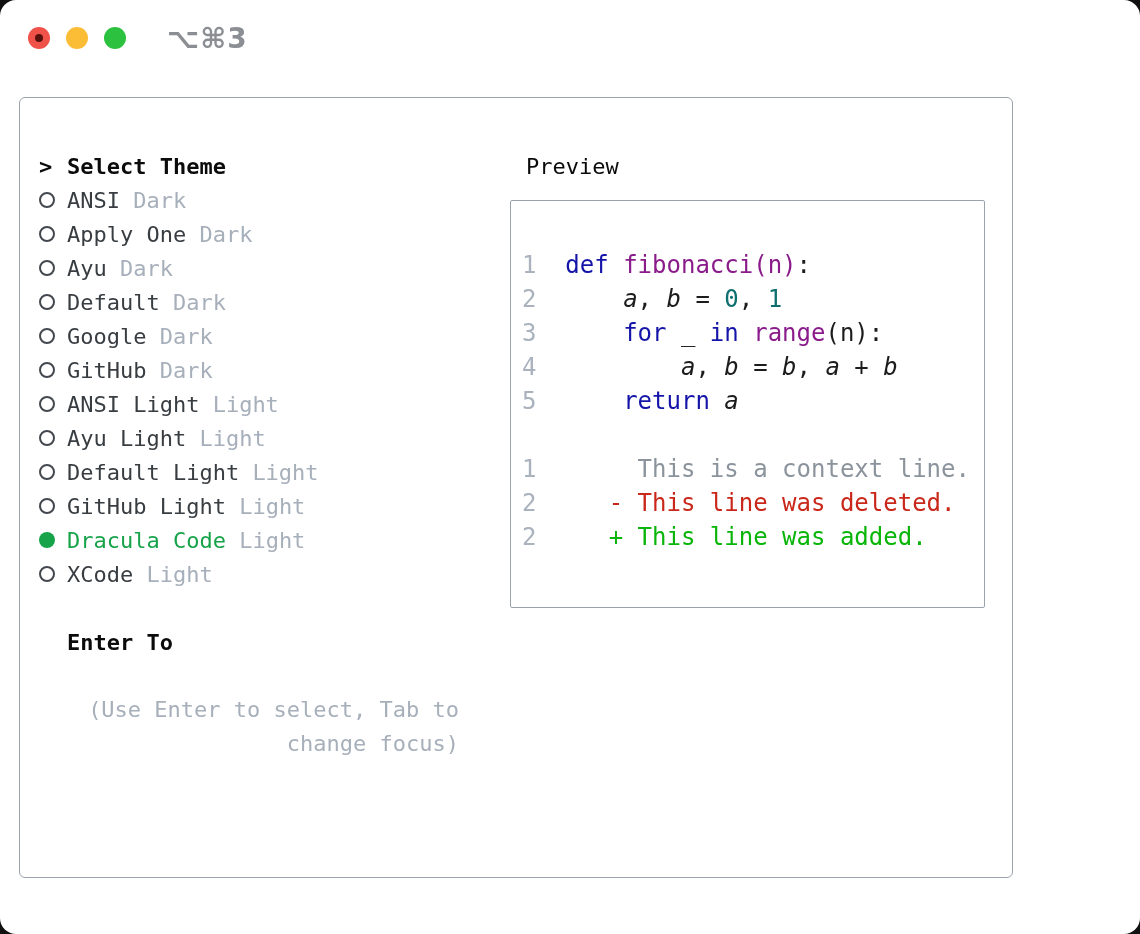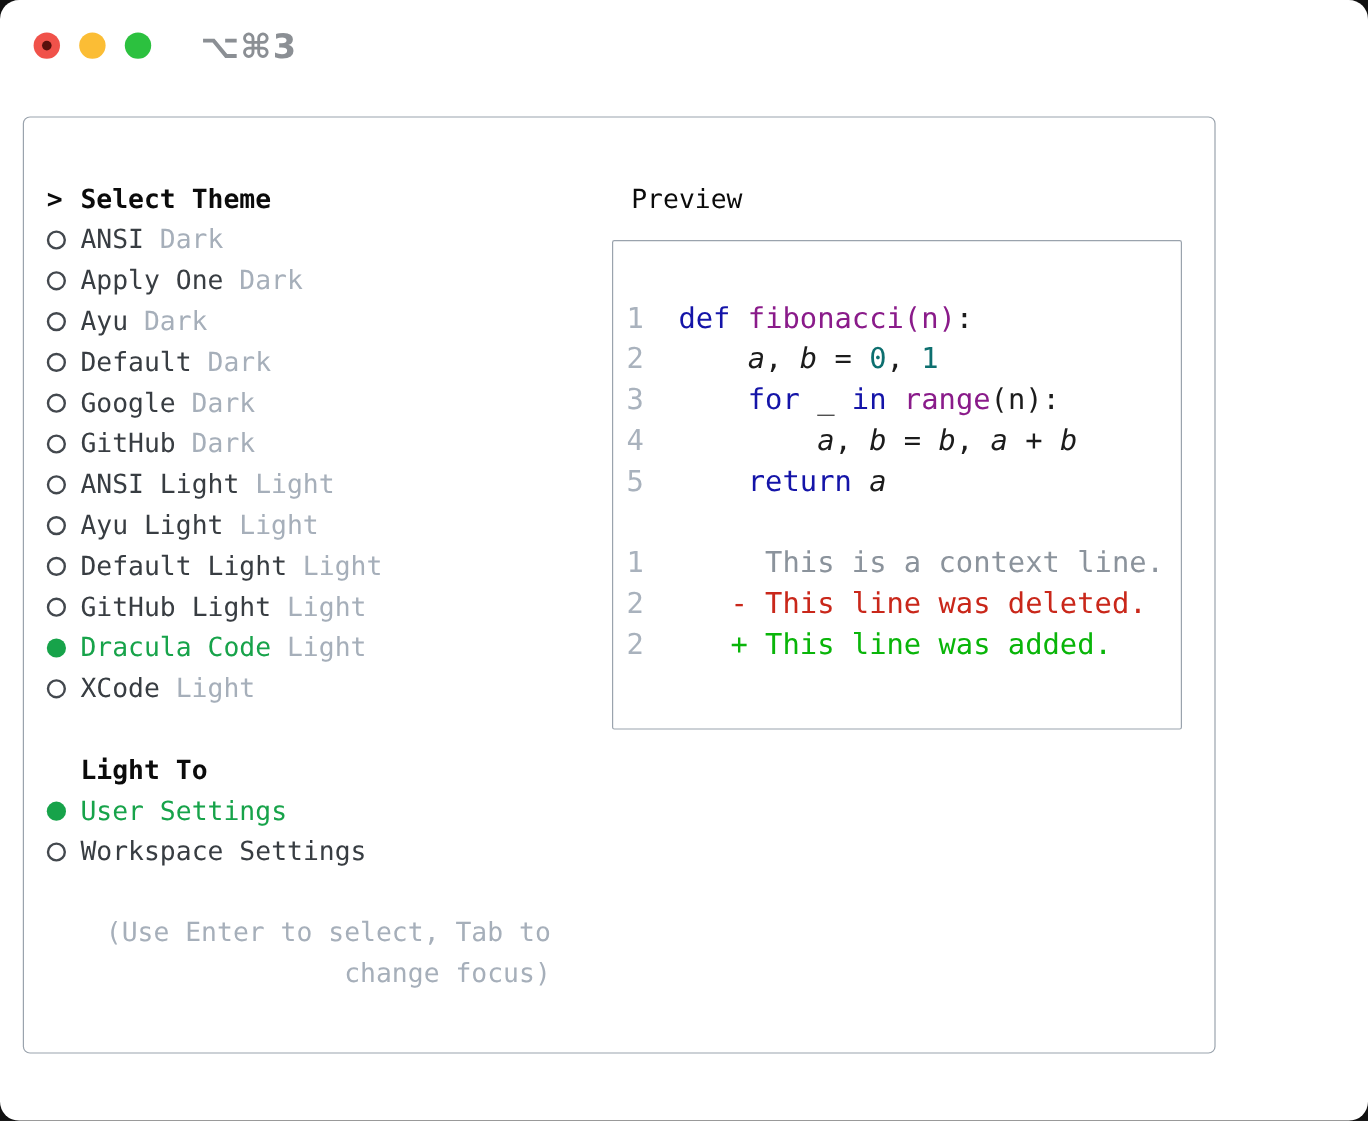--- a/index.html
+++ b/index.html
@@ -156,36 +156,22 @@
               <span class="ring"></span>
             </span>
             <span>XCode</span>
             <span class="variant">Light</span>
           </div>
         </div>
 
       <div class="apply">
         <div class="row">
           <span class="marker"></span>
-          <span class="hdr">Light To</span>
+          <span class="hdr">Enter To</span>
         </div>
-        <div id="apply-list">
-            <div class="row">
-              <span class="marker">
-                <span class="dot"></span>
-              </span>
-              <span class="sel">User Settings</span>
-            </div>
-            <div class="row">
-              <span class="marker">
-                <span class="ring"></span>
-              </span>
-              <span>Workspace Settings</span>
-            </div>
-          </div>
       </div>
 
       <div class="hint">(Use Enter to select, Tab to change focus)</div>
     </div>
 
     <div class="preview-label">Preview</div>
 
     <div class="preview-box">
       <pre class="codepre"><div id="code-lines"><div><span class="g">1</span><span class="k">def</span><span class="p"> </span><span class="f">fibonacci(n)</span><span class="p">:</span></div><div><span class="g">2</span><span class="p">    </span><span class="v">a</span><span class="p">, </span><span class="v">b</span><span class="p"> = </span><span class="n">0</span><span class="p">, </span><span class="n">1</span></div><div><span class="g">3</span><span class="p">    </span><span class="k">for</span><span class="p"> _ </span><span class="k">in</span><span class="p"> </span><span class="f">range</span><span class="p">(n):</span></div><div><span class="g">4</span><span class="p">        </span><span class="v">a</span><span class="p">, </span><span class="v">b</span><span class="p"> = </span><span class="v">b</span><span class="p">, </span><span class="v">a</span><span class="p"> + </span><span class="v">b</span></div><div><span class="g">5</span><span class="p">    </span><span class="k">return</span><span class="p"> </span><span class="v">a</span></div></div><div class="diffblock" id="diff-lines"><div><span class="g">1</span><span class="ctx">     This is a context line.</span></div><div><span class="g">2</span><span class="del">   - This line was deleted.</span></div><div><span class="g">2</span><span class="add">   + This line was added.</span></div></div></pre>
     </div>

